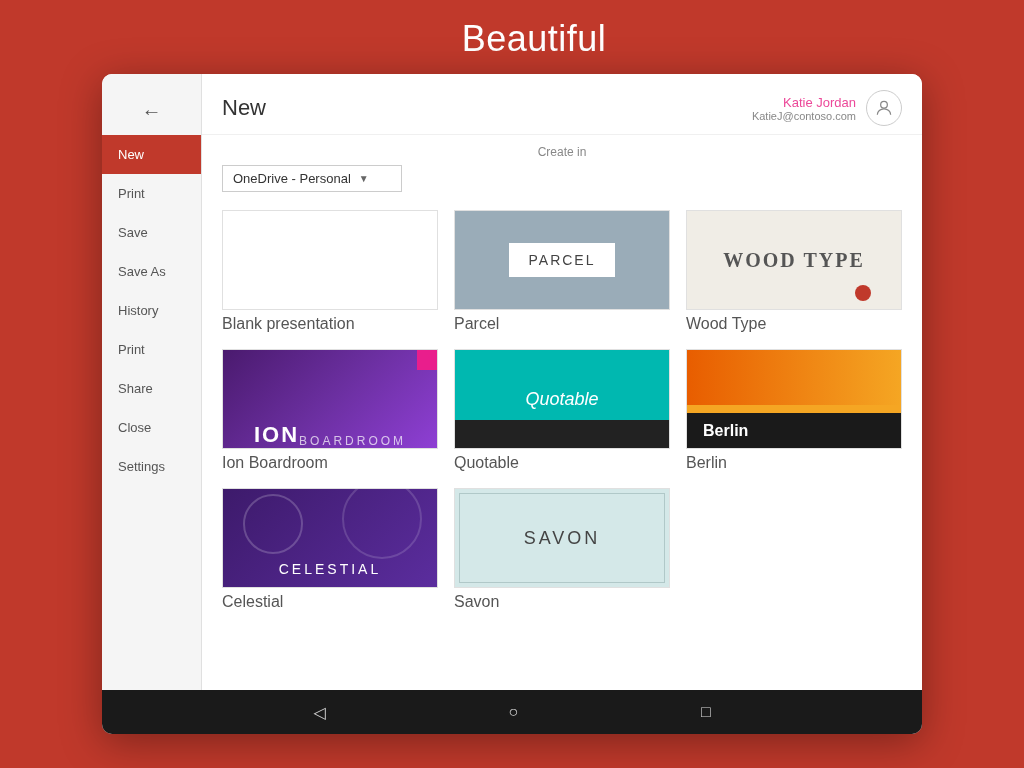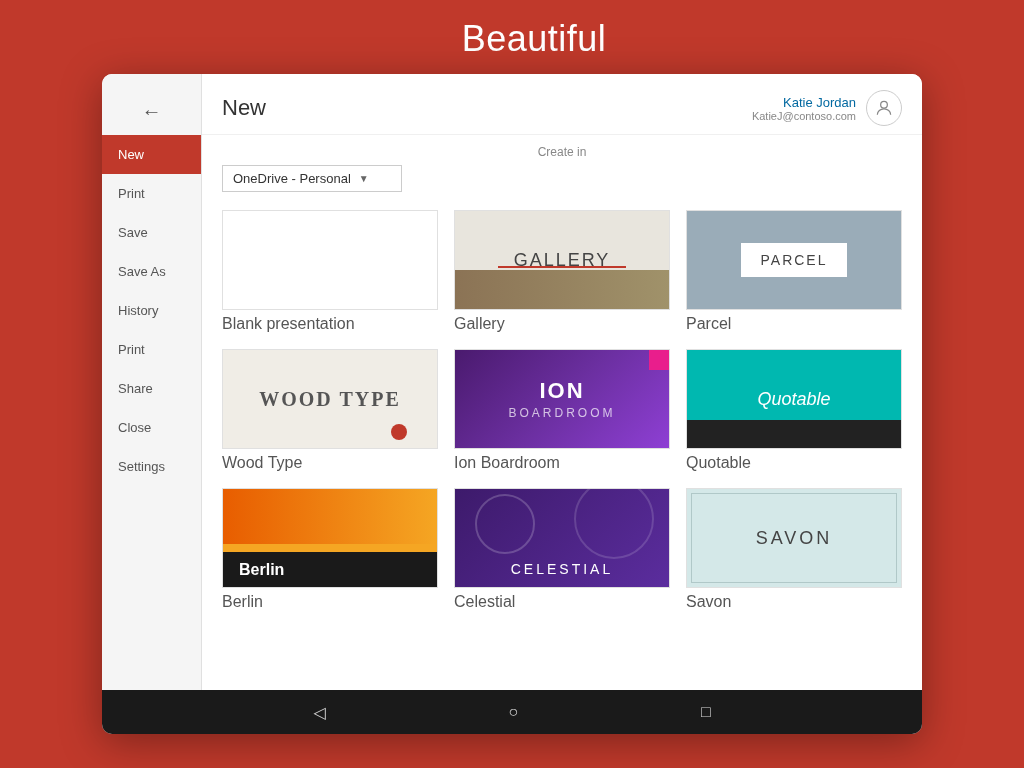--- a/index.html
+++ b/index.html
@@ -106,21 +106,21 @@
       align-items: center;
       gap: 10px;
     }
 
     .user-details {
       text-align: right;
     }
 
     .user-name {
       font-size: 13px;
-      color: #0369a1;
+      color: #ec4899;
     }
 
     .user-email {
       font-size: 11px;
       color: #888;
     }
 
     .user-avatar {
       width: 36px;
       height: 36px;
@@ -279,23 +279,23 @@
       width: 16px;
       height: 16px;
       background: #c0392b;
       border-radius: 50%;
     }
 
     
     .thumb-ion {
       background: linear-gradient(135deg, #4a1a6e, #6b2fa0, #8e3fd4);
       display: flex;
-      align-items: center;
-      justify-content: center;
-      flex-direction: column;
+      align-items: flex-end;
+      justify-content: center;
+      flex-direction: row;
       position: relative;
     }
 
     .ion-accent {
       position: absolute;
       top: 0;
       right: 0;
       width: 20px;
       height: 20px;
       background: #e91e8c;
@@ -502,27 +502,20 @@
         </div>
       </div>
 
       <div class="templates-grid">
 
         <div class="template-item">
           <div class="template-thumb thumb-blank"></div>
           <div class="template-label">Blank presentation</div>
         </div>
 
-        <div class="template-item">
-          <div class="template-thumb thumb-gallery">
-            <span class="thumb-gallery-text">GALLERY</span>
-            <div class="gallery-underline"></div>
-          </div>
-          <div class="template-label">Gallery</div>
-        </div>
 
         <div class="template-item">
           <div class="template-thumb thumb-parcel">
             <div class="parcel-box">
               <span class="parcel-text">PARCEL</span>
             </div>
           </div>
           <div class="template-label">Parcel</div>
         </div>
 

